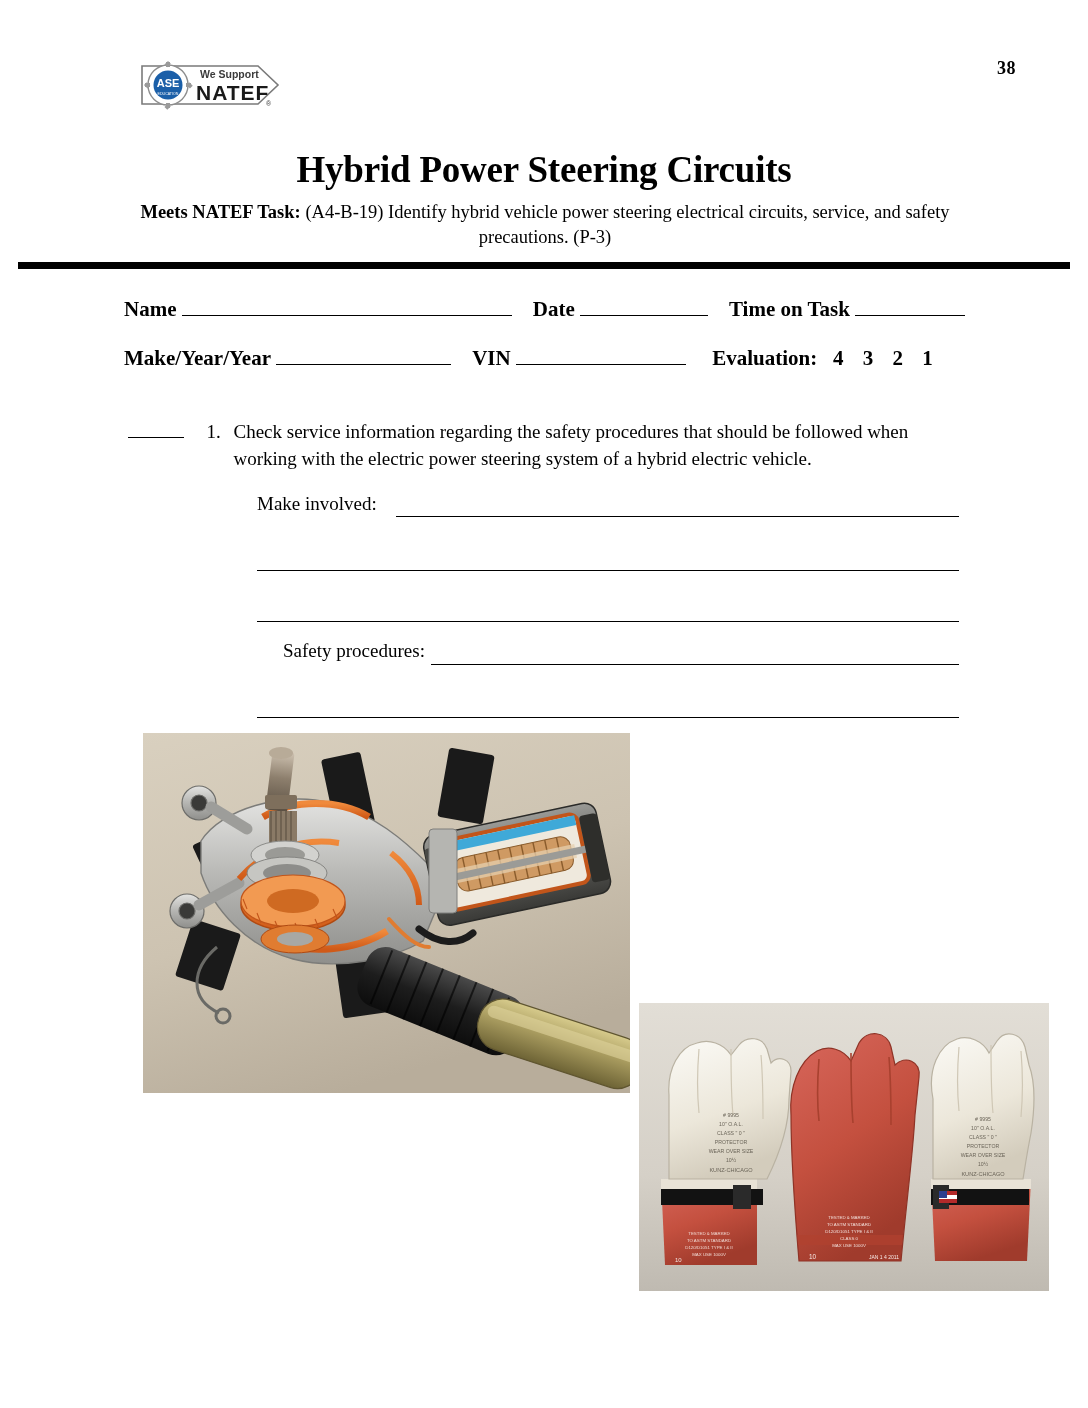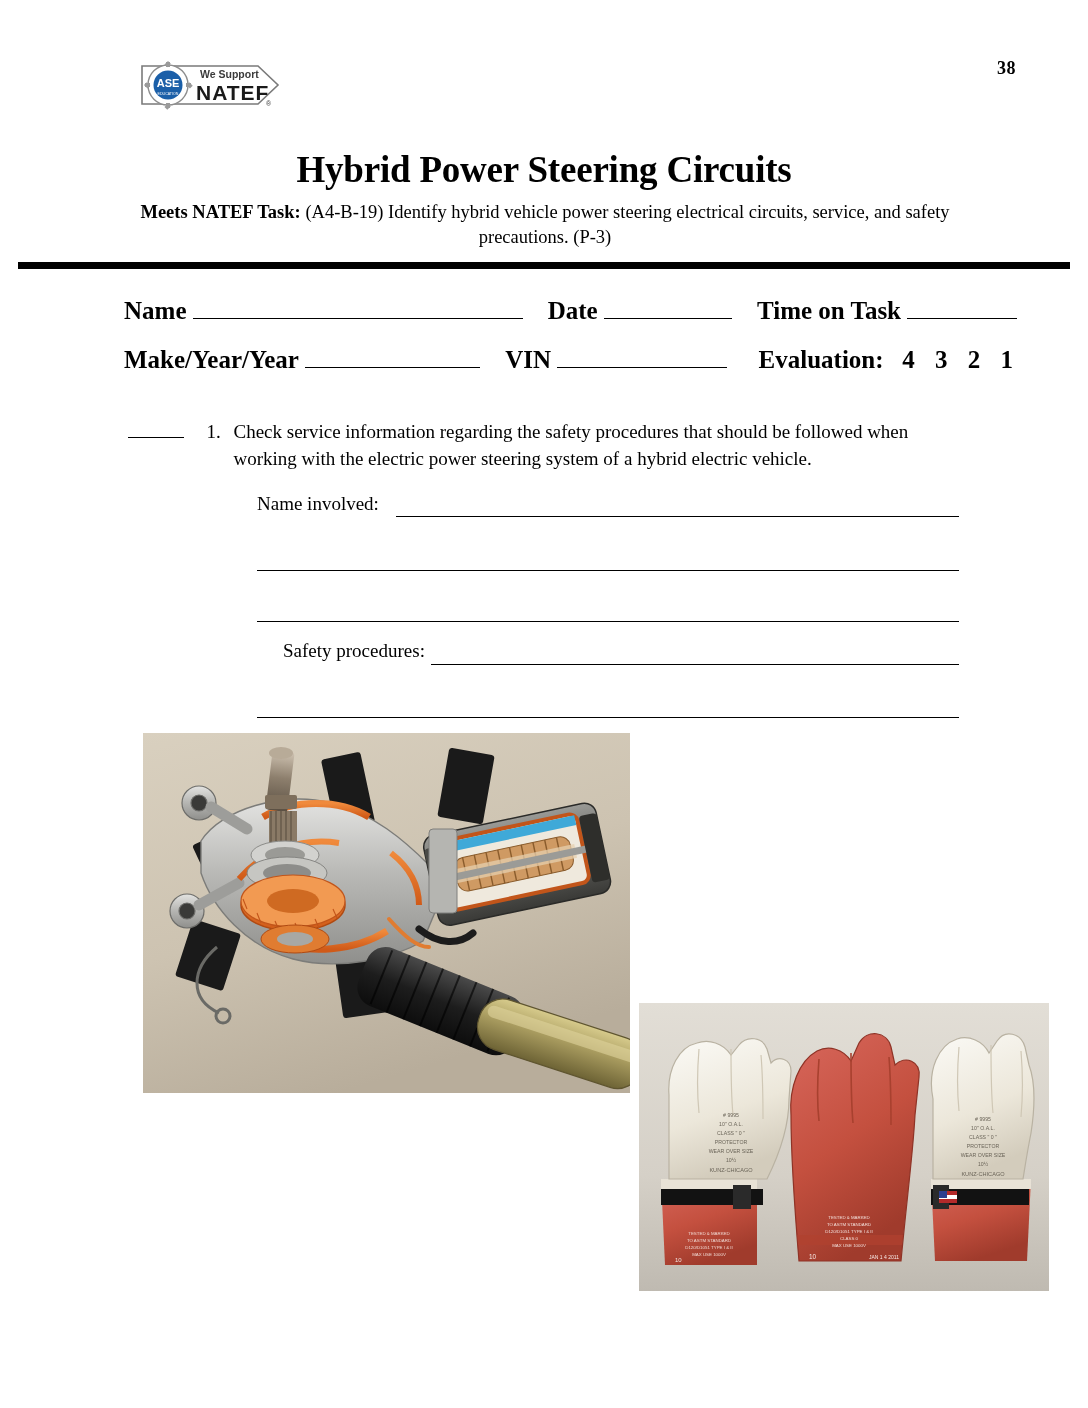--- a/index.html
+++ b/index.html
@@ -69,21 +69,21 @@
     left: 18px;
     right: 18px;
     top: 262px;
     height: 7px;
     background: #000000;
   }
 
   
   .field-row {
     position: absolute;
-    font-size: 25px;
+    font-size: 21px;
     font-family: "Liberation Serif", serif;
   }
   .lbl { font-weight: bold; }
   .blank {
     display: inline-block;
     border-bottom: 1.6px solid #000;
     height: 17px;
     vertical-align: baseline;
   }
 
@@ -219,21 +219,21 @@
     &nbsp;
     <span class="eval-nums">4    3    2    1</span>
   </div>
 
   <div class="item">
     <span class="item-blank"></span>
     <span class="item-num">1.</span>
     <span class="item-text">Check service information regarding the safety procedures that should be followed when working with the electric power steering system of a hybrid electric vehicle.</span>
   </div>
 
-  <div class="sub-label" style="left:257px; top:493px;">Name involved:</div>
+  <div class="sub-label" style="left:257px; top:493px;">Make involved:</div>
   <div class="answer-line" style="left:396px; top:516px; width:563px;"></div>
   <div class="answer-line" style="left:257px; top:570px; width:702px;"></div>
   <div class="answer-line" style="left:257px; top:621px; width:702px;"></div>
 
   <div class="sub-label" style="left:257px; top:640px;margin-left:26px;">Safety procedures:</div>
   <div class="answer-line" style="left:431px; top:664px; width:528px;"></div>
   <div class="answer-line" style="left:257px; top:717px; width:702px;"></div>
 
   <div class="photo" id="rack-photo">
     <svg viewBox="0 0 487 360" width="487" height="360" xmlns="http://www.w3.org/2000/svg">

